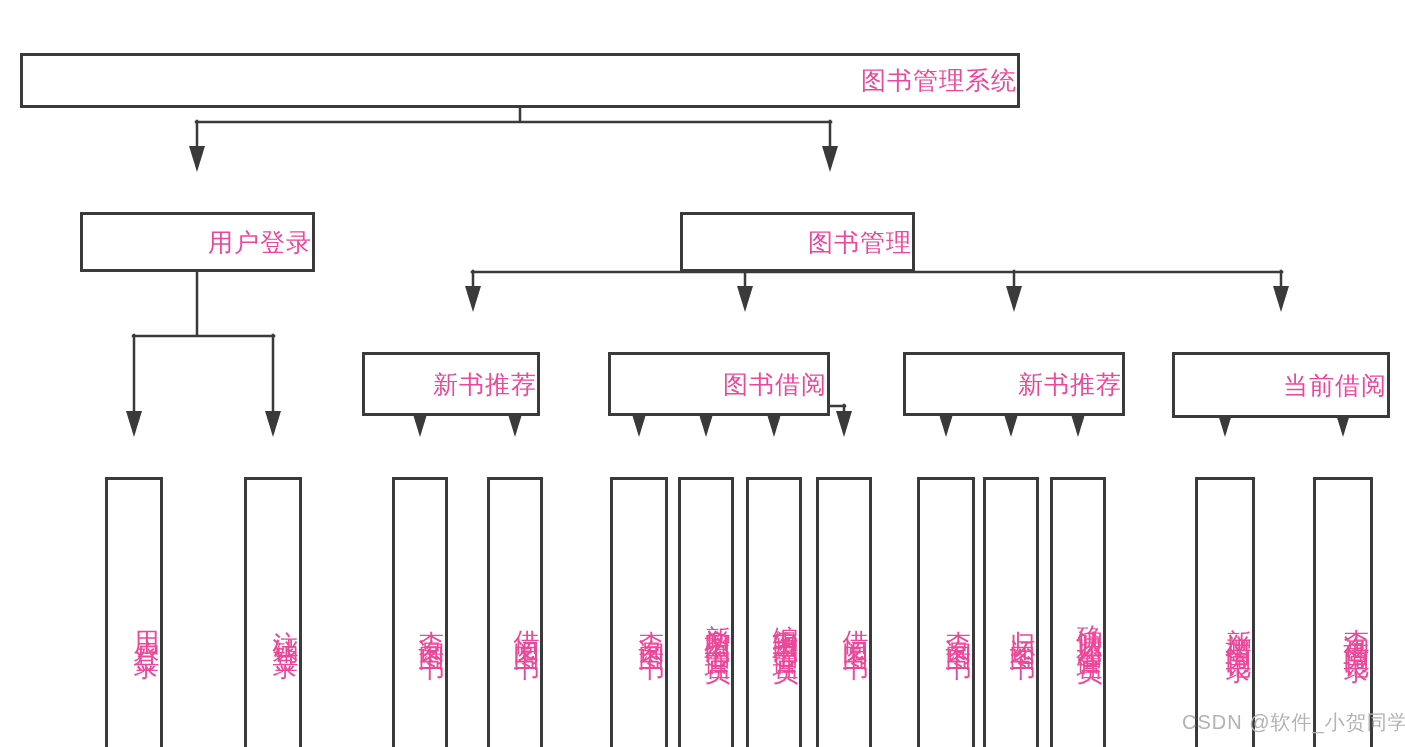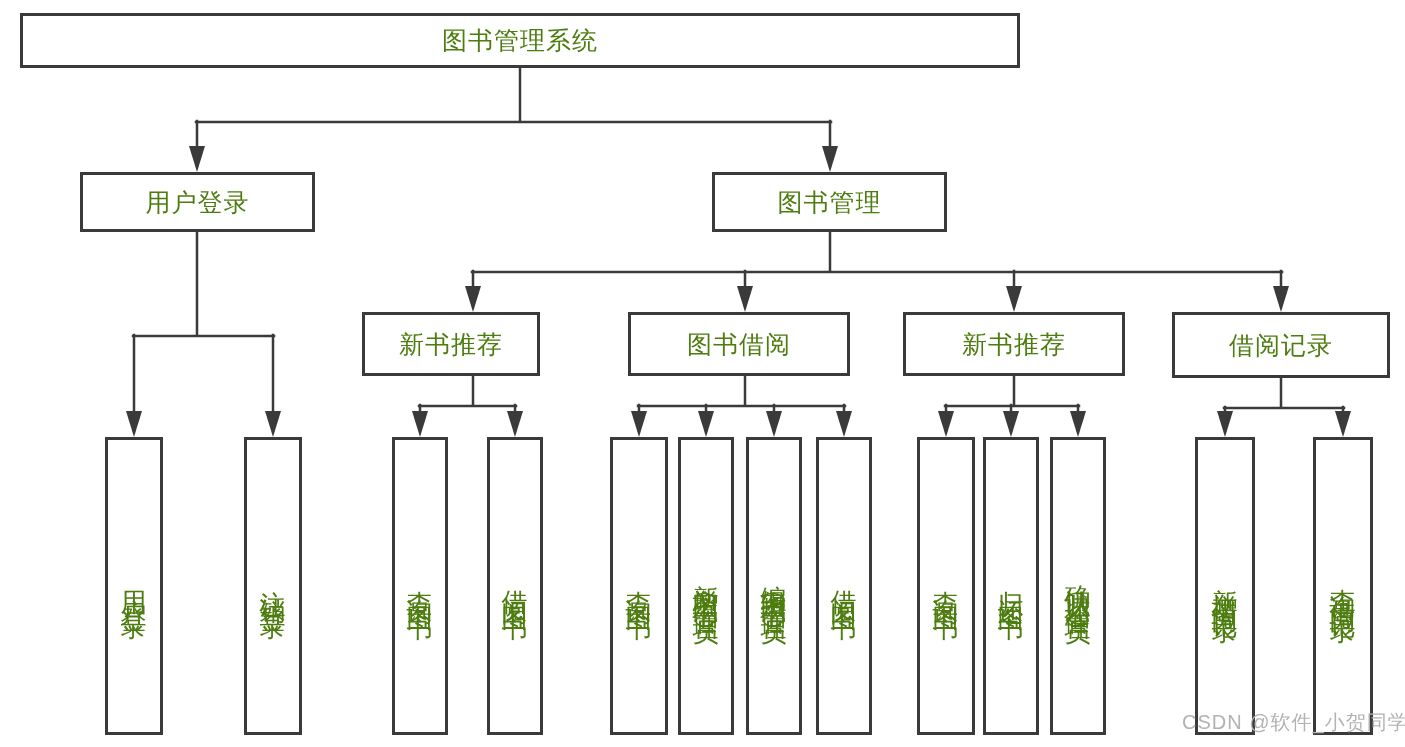--- a/index.html
+++ b/index.html
@@ -15,25 +15,26 @@
     position: absolute;
     left: 0; top: 0;
     width: 1405px; height: 747px;
     z-index: 1;
   }
   .node {
     position: absolute;
     box-sizing: border-box;
     background: #ffffff;
     border: 3px solid #3a3a3a;
-    color: #4d7c0f;
+    color: #ec4899;
     display: flex;
     align-items: center;
-    justify-content: center;
+    justify-content: flex-end;
     z-index: 2;
+    margin-top: 40px;
   }
   .hnode { font-size: 25px; letter-spacing: 1px; white-space: nowrap; }
   .vnode .vtext {
     writing-mode: vertical-rl;
     text-orientation: mixed;
     font-size: 26px;
     line-height: 1;
     letter-spacing: 8px;
     white-space: nowrap;
   }
@@ -86,35 +87,35 @@
     </g>
   </svg>
 
   <div class="node hnode" style="left:20px; top:13px; width:1000px; height:55px;">
     <span>图书管理系统</span>
   </div>
 
   <div class="node hnode" style="left:80px; top:172px; width:235px; height:60px;">
     <span>用户登录</span>
   </div>
-  <div class="node hnode" style="left:712px; top:172px; width:235px; height:60px;">
+  <div class="node hnode" style="left:680px; top:172px; width:235px; height:60px;">
     <span>图书管理</span>
   </div>
 
   <div class="node hnode" style="left:362px; top:312px; width:178px; height:64px;">
     <span>新书推荐</span>
   </div>
-  <div class="node hnode" style="left:628px; top:312px; width:222px; height:64px;">
+  <div class="node hnode" style="left:608px; top:312px; width:222px; height:64px;">
     <span>图书借阅</span>
   </div>
   <div class="node hnode" style="left:903px; top:312px; width:222px; height:64px;">
     <span>新书推荐</span>
   </div>
   <div class="node hnode" style="left:1172px; top:312px; width:218px; height:66px;">
-    <span>借阅记录</span>
+    <span>当前借阅</span>
   </div>
 
   <div class="node vnode" style="left:105px; top:437px; width:58px; height:298px;">
     <span class="vtext">用户登录</span>
   </div>
   <div class="node vnode" style="left:244px; top:437px; width:58px; height:298px;">
     <span class="vtext">注销登录</span>
   </div>
 
   <div class="node vnode" style="left:392px; top:437px; width:56px; height:298px;">

